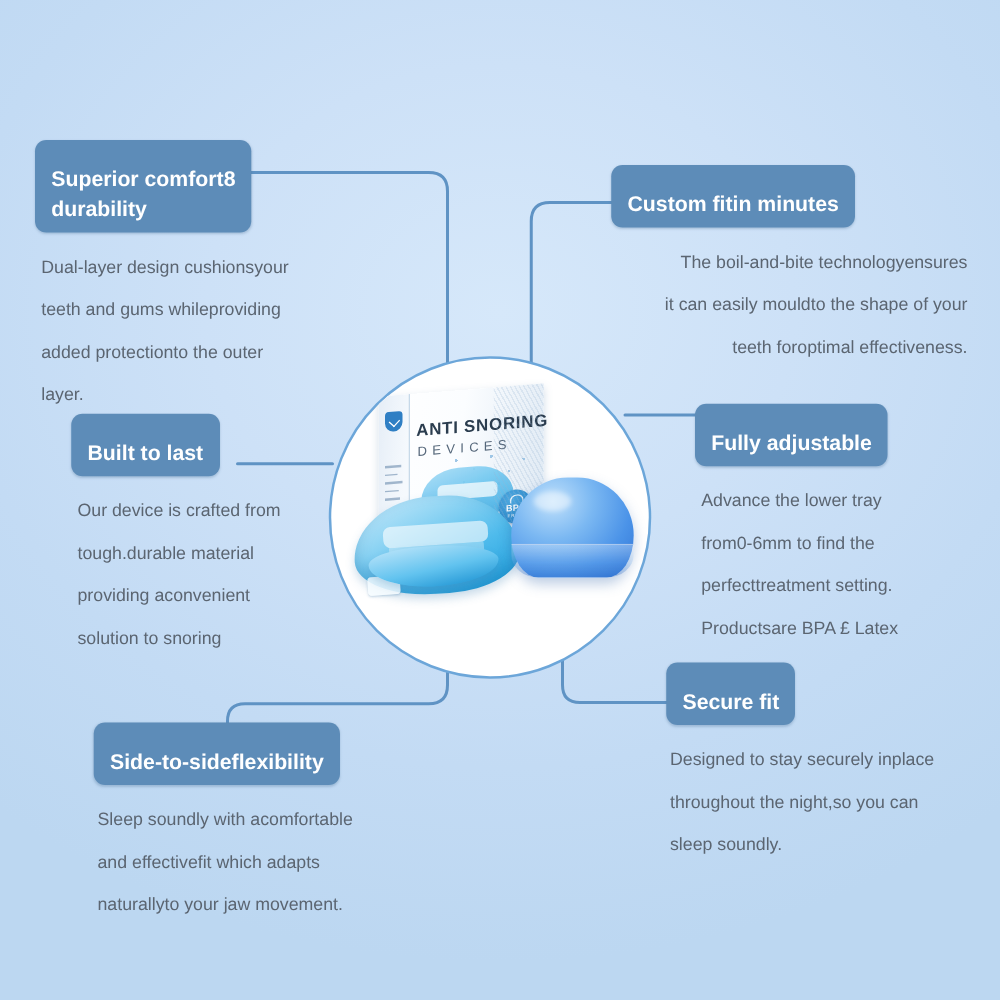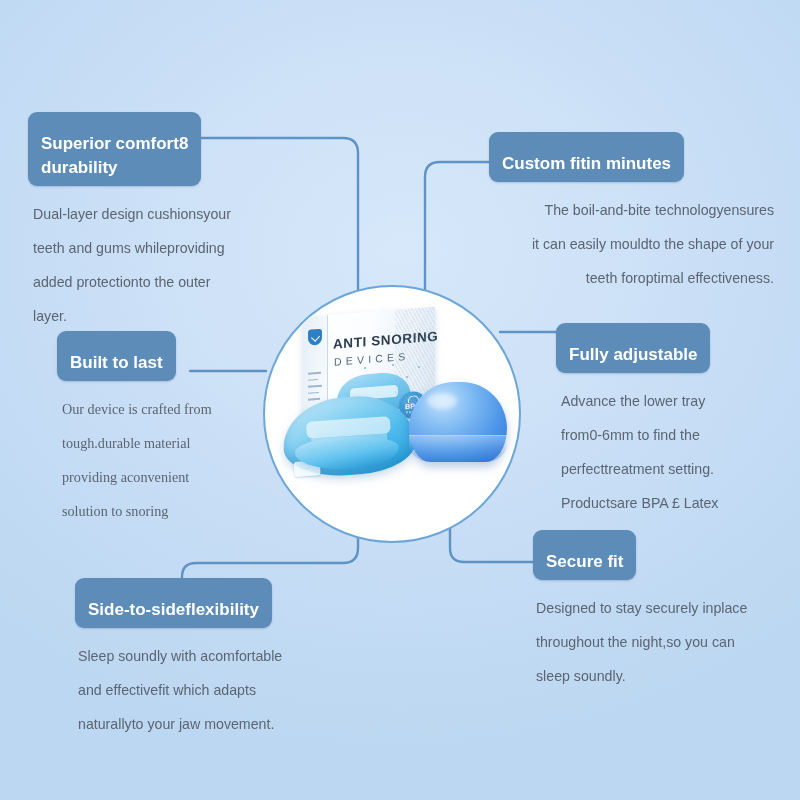--- a/index.html
+++ b/index.html
@@ -316,21 +316,21 @@
   }
 
   
   #f-superior      { left: 28px;  top: 112px; width: 240px; }
   #f-superior .desc{ margin-left: 5px; }
 
   #f-custom        { left: 489px; top: 132px; width: 285px; }
   #f-custom .desc  { margin-left: 5px; text-align: right; }
 
   #f-built         { left: 57px;  top: 331px; width: 215px; }
-  #f-built .desc   { margin-left: 5px; font-family: Liberation Serif, serif; }
+  #f-built .desc   { margin-left: 5px; }
 
   #f-adjustable    { left: 556px; top: 323px; width: 225px; }
   #f-adjustable .desc { margin-left: 5px; }
 
   #f-side          { left: 75px;  top: 578px; width: 265px; }
   #f-side .desc    { margin-left: 3px; }
 
   #f-secure        { left: 533px; top: 530px; width: 255px; }
   #f-secure .desc  { margin-left: 3px; }
 </style>

